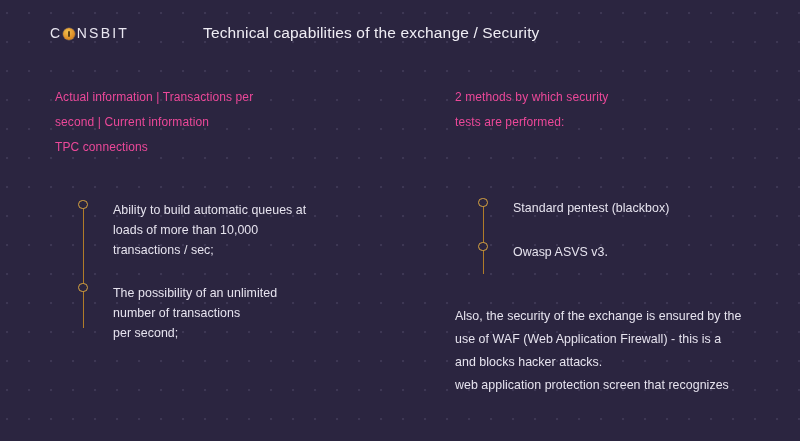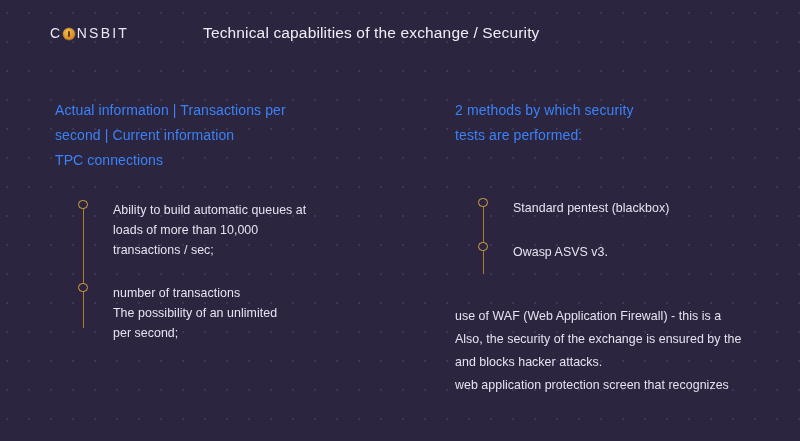--- a/index.html
+++ b/index.html
@@ -85,23 +85,23 @@
     white-space: nowrap;
   }
 
   
   .column { position: absolute; top: 0; }
   #col-left  { left: 55px;  width: 360px; }
   #col-right { left: 455px; width: 320px; }
 
   .col-heading {
     position: absolute;
-    top: 98px;
-    color: #3b82f6;
-    font-size: 14px;
+    top: 85px;
+    color: #ec4899;
+    font-size: 12px;
     line-height: 25px;
     letter-spacing: 0.1px;
   }
   .col-heading .hl { display: block; white-space: nowrap; }
 
   
   .timeline {
     position: absolute;
     left: 0;
     margin-left: 28px;
@@ -192,22 +192,22 @@
         <div class="tl-text">
           <span class="ln">Ability to build automatic queues at</span>
           <span class="ln">loads of more than 10,000</span>
           <span class="ln">transactions / sec;</span>
         </div>
       </div>
 
       <div class="tl-item">
         <span class="tl-marker"></span>
         <div class="tl-text">
+          <span class="ln">The possibility of an unlimited</span>
           <span class="ln">number of transactions</span>
-          <span class="ln">The possibility of an unlimited</span>
           <span class="ln">per second;</span>
         </div>
       </div>
     </div>
   </div>
 
   <div id="col-right" class="column">
 
     <div class="col-heading">
       <span class="hl">2 methods by which security</span>
@@ -227,19 +227,19 @@
       <div class="tl-item">
         <span class="tl-marker"></span>
         <div class="tl-text">
           <span class="ln">Owasp ASVS v3.</span>
         </div>
       </div>
     </div>
   </div>
 
   <div id="closing-note">
+    <span class="ln">Also, the security of the exchange is ensured by the</span>
     <span class="ln">use of WAF (Web Application Firewall) - this is a</span>
-    <span class="ln">Also, the security of the exchange is ensured by the</span>
     <span class="ln">and blocks hacker attacks.</span>
     <span class="ln">web application protection screen that recognizes</span>
   </div>
 
 </div>
 
 </body></html>

